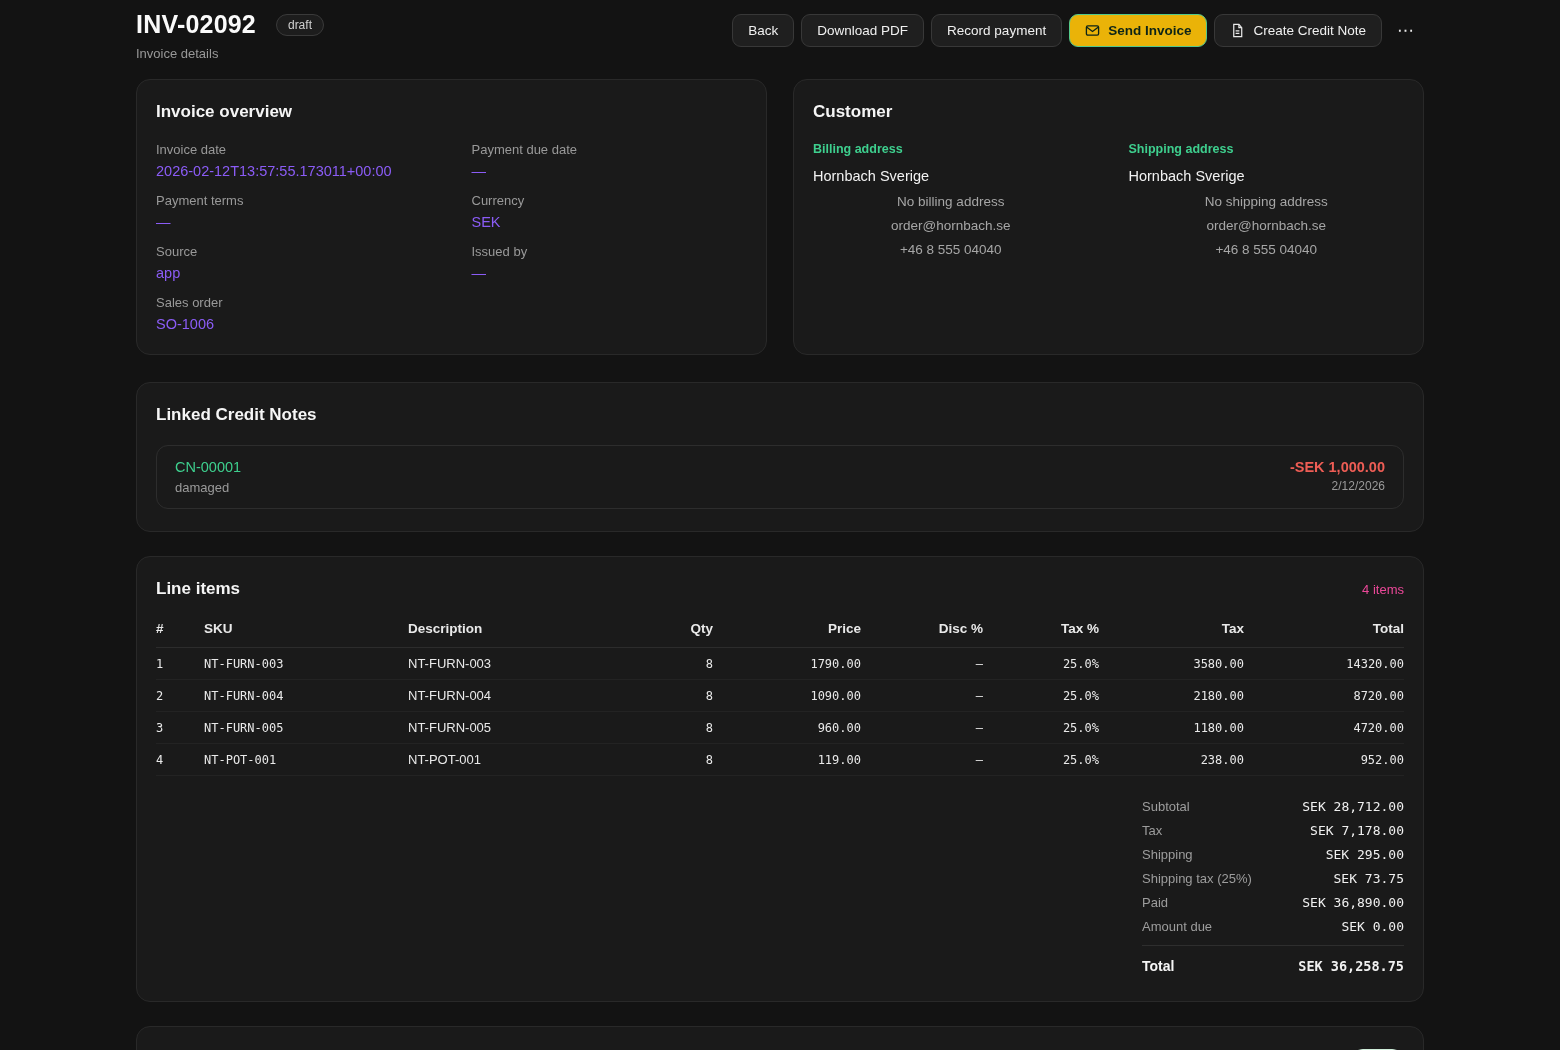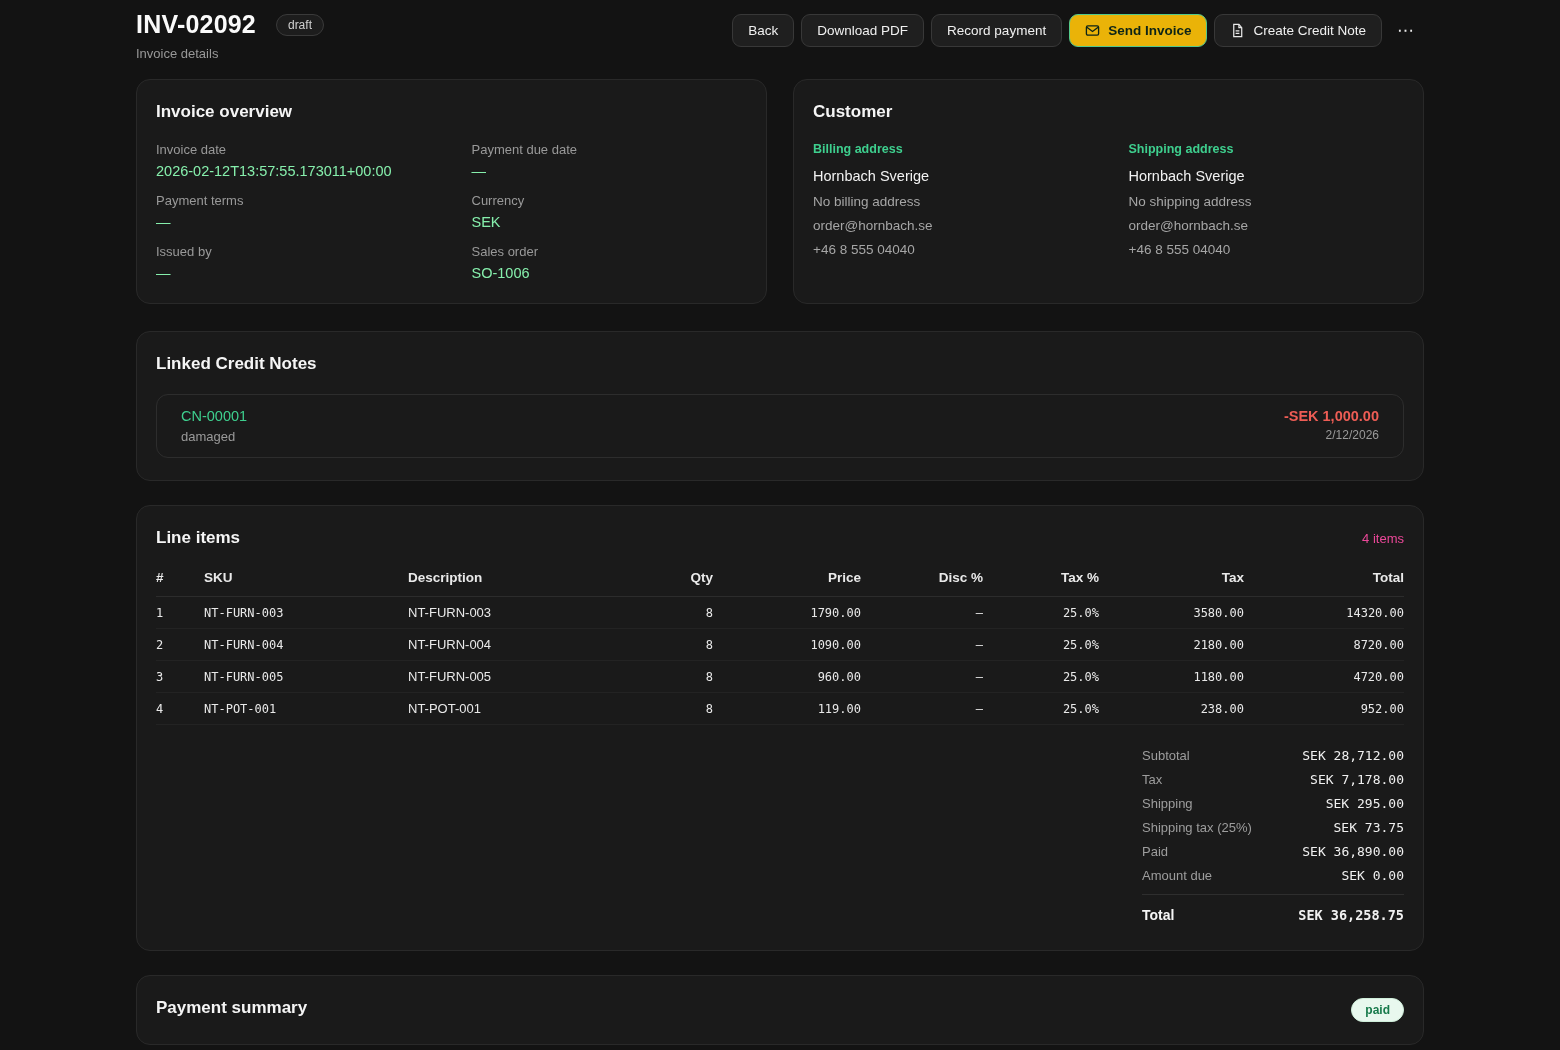--- a/index.html
+++ b/index.html
@@ -34,31 +34,31 @@
     background: #1a1a1a; border: 1px solid #292929; border-radius: 14px;
     padding: 22px 19px; margin-bottom: 24px;
   }
   .grid-2 { display: grid; grid-template-columns: 1fr 1fr; gap: 26px; margin-bottom: 27px; }
   .grid-2 .card { margin-bottom: 0; }
   h2 { font-size: 17px; font-weight: 700; color: #f5f5f5; }
 
   
   .field-grid { display: grid; grid-template-columns: 1fr 1fr; row-gap: 14px; column-gap: 40px; margin-top: 20px; }
   .field .flabel { color: #999999; font-size: 13px; margin-bottom: 6px; }
-  .field .fvalue { color: #86efac; font-size: 14.5px; }
+  .field .fvalue { color: #8b5cf6; font-size: 14.5px; }
 
   
   .addr-grid { display: grid; grid-template-columns: 1fr 1fr; column-gap: 40px; margin-top: 20px; }
   .addr-label { color: #3ecf8e; font-size: 12.5px; font-weight: 700; margin-bottom: 12px; }
   .addr-name { color: #f2f2f2; font-size: 14.5px; margin-bottom: 10px; }
-  .addr-line { color: #a6a6a6; font-size: 13.5px; margin-bottom: 9px; }
+  .addr-line { color: #a6a6a6; font-size: 13.5px; margin-bottom: 9px; text-align: center; }
 
   
   .cn-item {
-    border: 1px solid #2d2d2d; border-radius: 12px; padding: 13px 24px;
+    border: 1px solid #2d2d2d; border-radius: 12px; padding: 13px 18px;
     display: flex; justify-content: space-between; align-items: flex-start; margin-top: 20px;
   }
   .cn-id { color: #3ecf8e; font-size: 14.5px; cursor: pointer; }
   .cn-reason { color: #9a9a9a; font-size: 13px; margin-top: 5px; }
   .cn-amount { color: #ee5d55; font-weight: 700; font-size: 14.5px; text-align: right; }
   .cn-date { color: #9a9a9a; font-size: 12px; margin-top: 4px; text-align: right; }
 
   
   .card-head { display: flex; justify-content: space-between; align-items: center; }
   .muted { color: #ec4899; font-size: 13px; }
@@ -140,20 +140,24 @@
           </div>
           <div class="field">
             <div class="flabel">Payment terms</div>
             <div class="fvalue">—</div>
           </div>
           <div class="field">
             <div class="flabel">Currency</div>
             <div class="fvalue">SEK</div>
           </div>
           <div class="field">
+            <div class="flabel">Source</div>
+            <div class="fvalue">app</div>
+          </div>
+          <div class="field">
             <div class="flabel">Issued by</div>
             <div class="fvalue">—</div>
           </div>
           <div class="field">
             <div class="flabel">Sales order</div>
             <div class="fvalue">SO-1006</div>
           </div>
         </div>
     </section>
 

